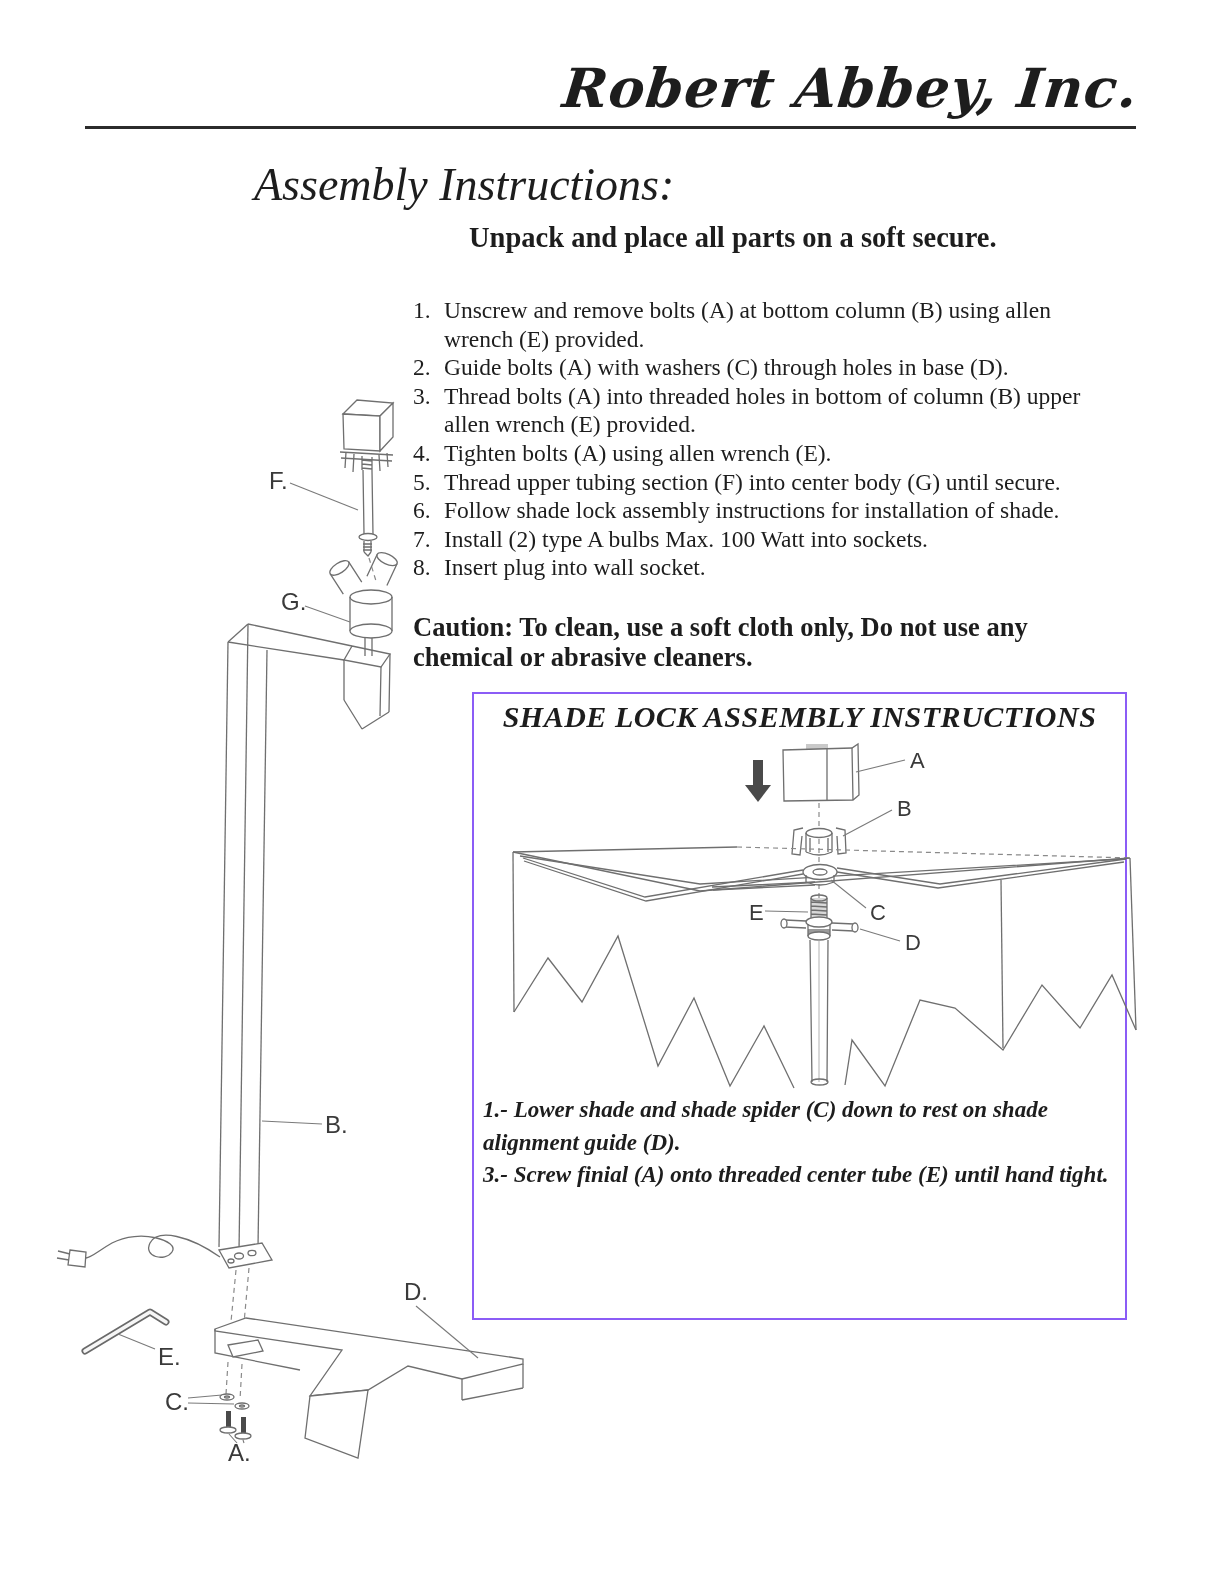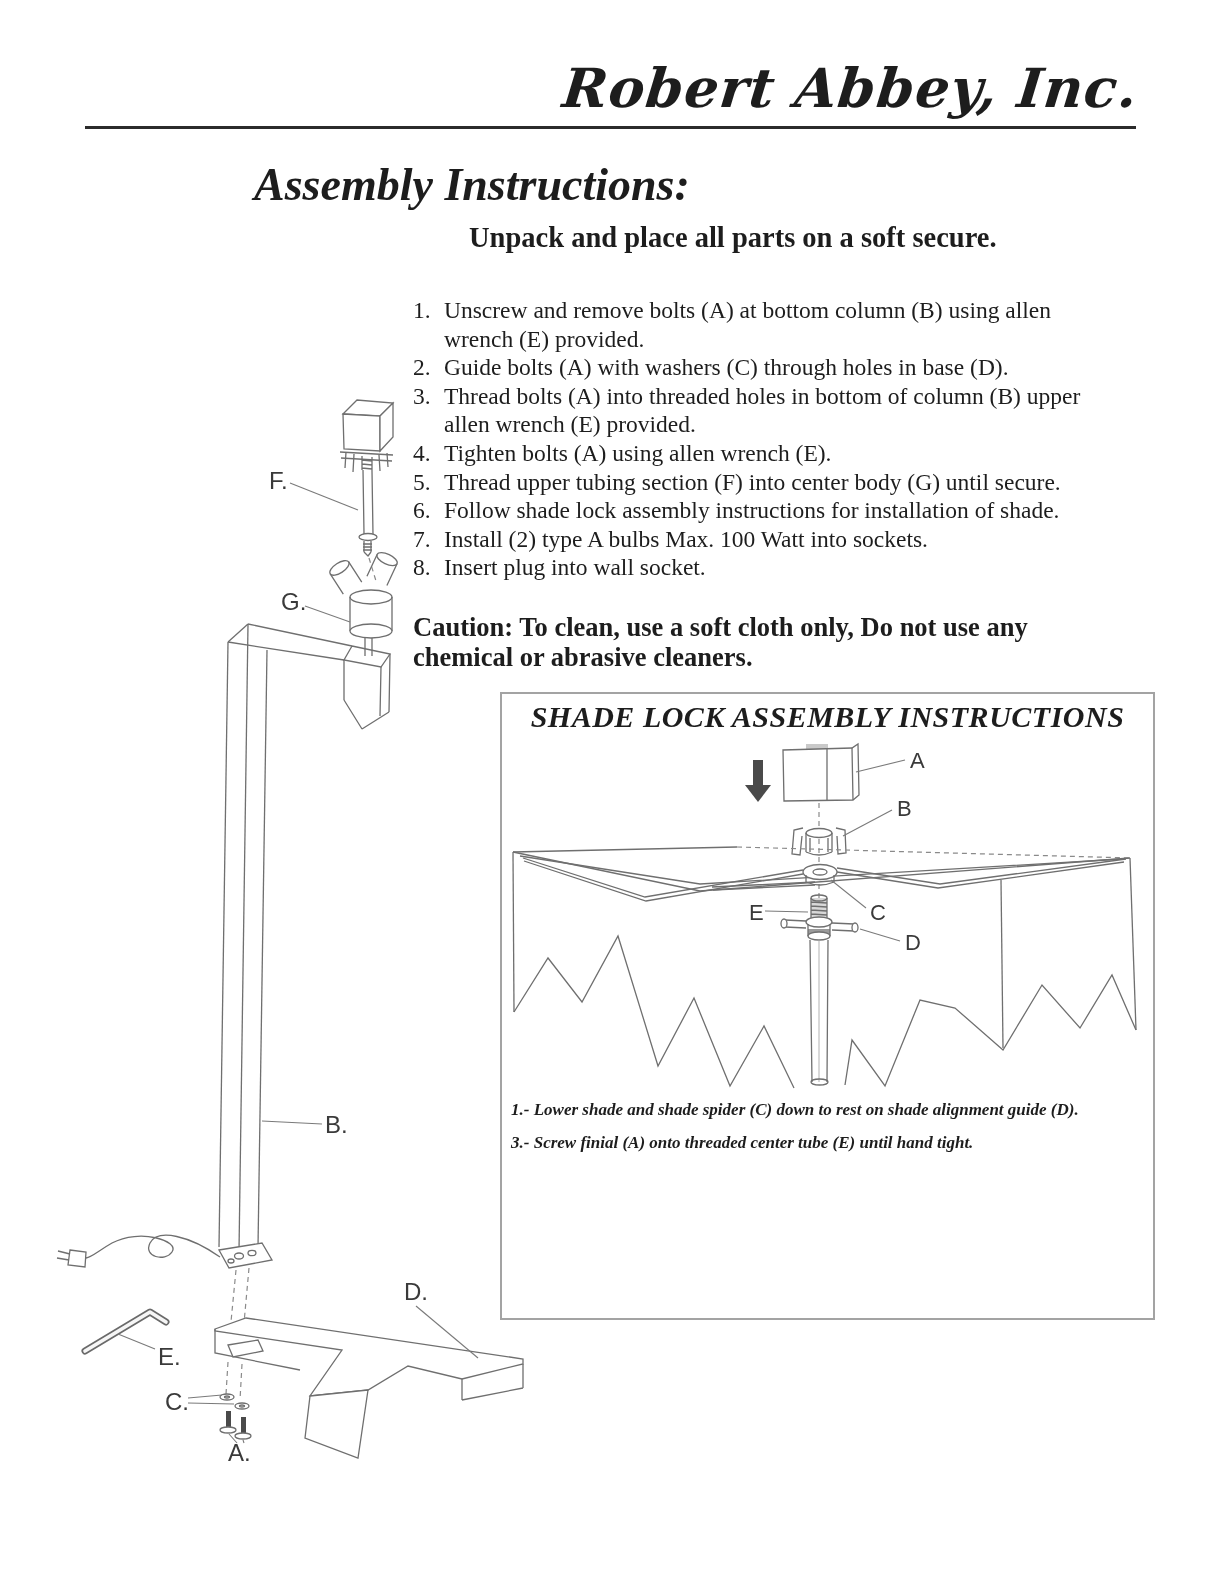--- a/index.html
+++ b/index.html
@@ -7,45 +7,45 @@
     position:relative; width:1214px; height:1571px; background:#ffffff;
     font-family:"Liberation Serif", serif; color:#1d1d1d; overflow:hidden;
   }
   .logo {
     position:absolute; top:56px; left:500px; width:638px; text-align:right;
     font-family:"DejaVu Serif", serif; font-style:italic; font-weight:bold;
     font-size:54px; transform:skewX(-6deg); letter-spacing:1px; white-space:nowrap;
   }
   .rule { position:absolute; left:85px; top:126px; width:1051px; height:3px; background:#2b2b2b; }
   .title {
-    position:absolute; left:254px; top:158px; font-size:46px; font-weight:bold;
+    position:absolute; left:254px; top:158px; font-size:46px; font-weight:normal;
     font-style:italic; white-space:nowrap;
   }
   .subtitle {
     position:absolute; left:469px; top:222px; font-size:28.5px; font-weight:bold; white-space:nowrap;
   }
   .steps { position:absolute; left:413px; top:296px; width:678px; font-size:23.5px; line-height:28.6px; }
   .step  { display:flex; }
   .step-num { width:31px; flex:none; }
   .step-text { flex:1; }
   .caution {
     position:absolute; left:413px; top:612px; width:652px;
     font-size:26.5px; font-weight:bold; line-height:30px;
   }
   .shadebox {
-    position:absolute; left:500px; top:692px; width:651px; height:624px;
-    border:2px solid #a3a3a3; background:#ffffff;
+    position:absolute; left:472px; top:692px; width:651px; height:624px;
+    border:2px solid #8b5cf6; background:#ffffff;
   }
   .shadebox-title {
     margin-top:6px; text-align:center; font-size:30px; font-weight:bold;
     font-style:italic; letter-spacing:0.5px; white-space:nowrap;
   }
   .shadebox-steps {
     position:absolute; left:9px; top:400px; width:634px;
-    font-size:17px; font-weight:bold; font-style:italic; line-height:32.5px;
+    font-size:23px; font-weight:bold; font-style:italic; line-height:32.5px;
   }
   svg.overlay { position:absolute; overflow:visible; }
   .lamp-svg  { left:40px;  top:392px; }
   .shade-svg { left:491px; top:730px; }
   .ln   { stroke:#6f6f6f; stroke-width:1.3; fill:none; }
   .lnw  { stroke:#6f6f6f; stroke-width:1.3; fill:#ffffff; }
   .dash { stroke:#8a8a8a; stroke-width:1.2; fill:none; stroke-dasharray:5,4; }
   .dark { fill:#4a4a4a; stroke:none; }
   .lbl  { font-family:"Liberation Sans", sans-serif; font-size:24px; fill:#3a3a3a; }
   .lbl2 { font-family:"Liberation Sans", sans-serif; font-size:22px; fill:#3a3a3a; }

